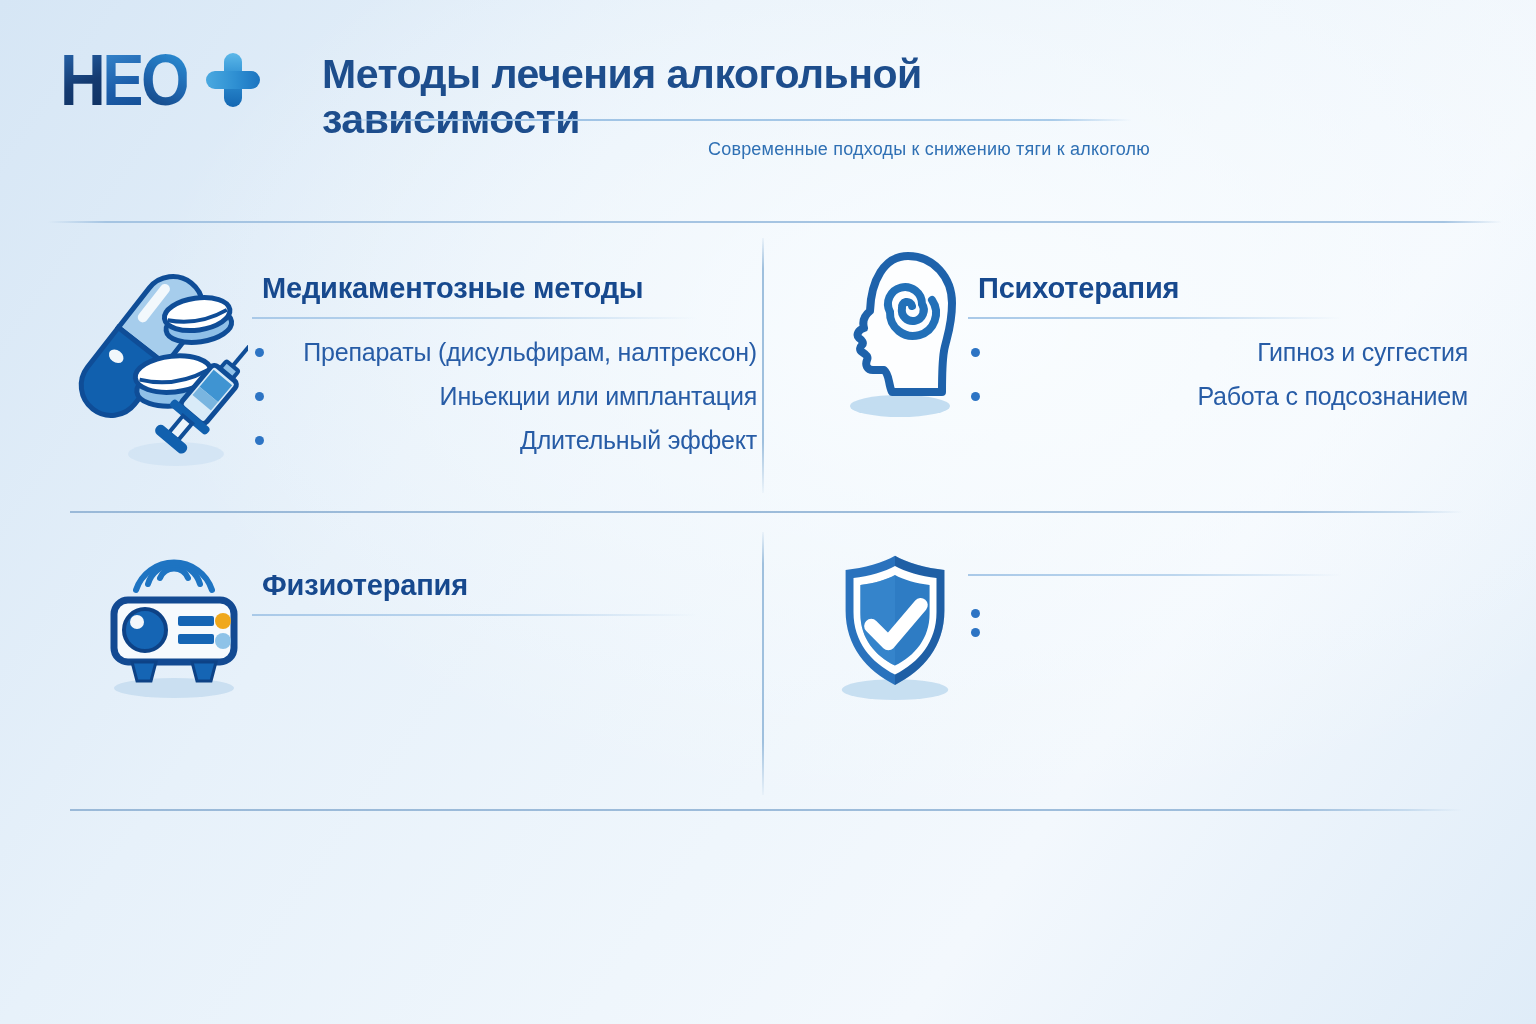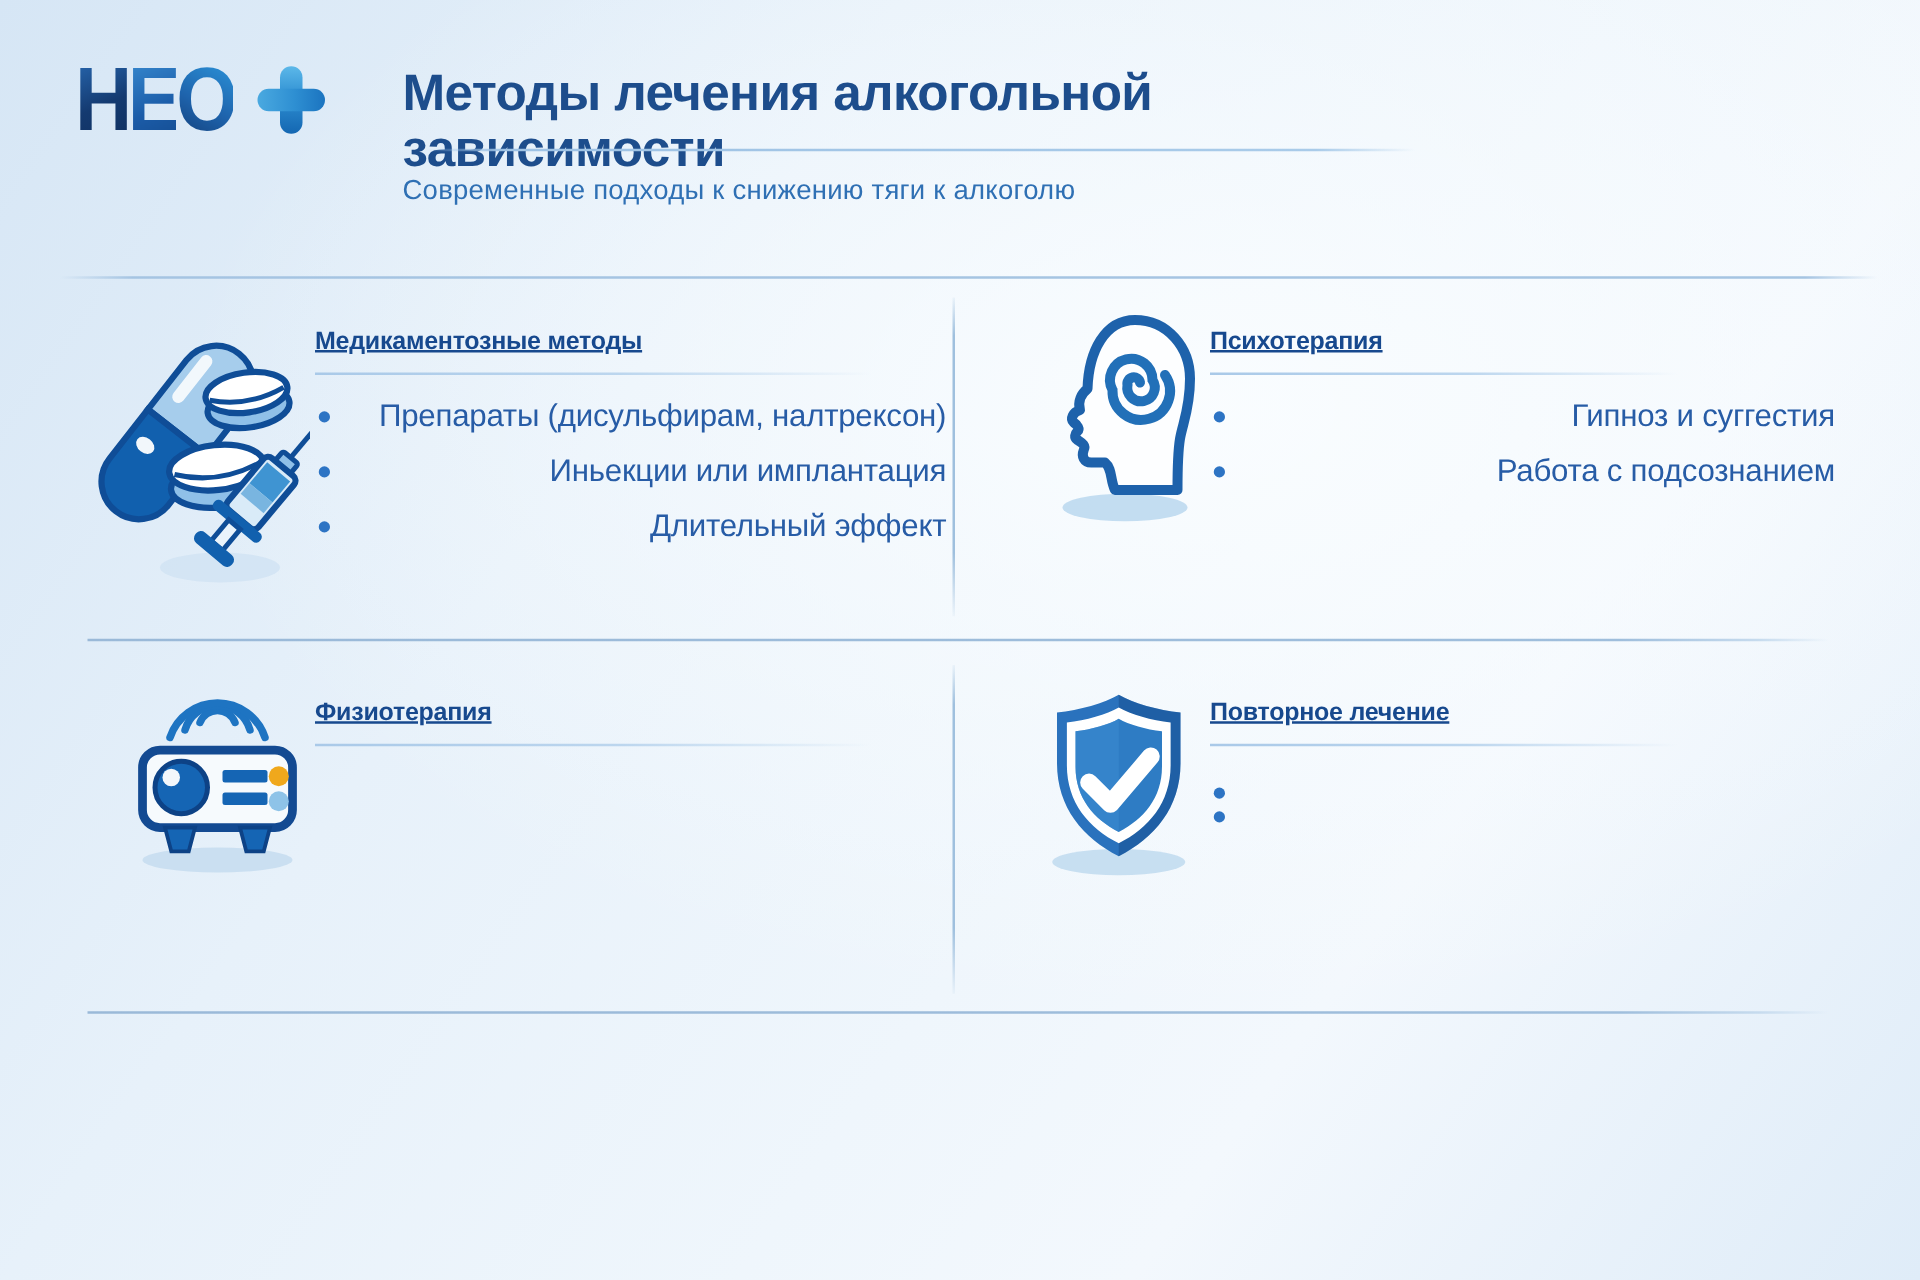--- a/index.html
+++ b/index.html
@@ -22,34 +22,34 @@
   .logo-plus i{position:absolute; display:block;}
   .logo-plus .pv{left:18px; top:0; width:18px; height:54px; border-radius:10px;
     background:linear-gradient(180deg,#5cb8e9 0%, #2e8fd2 45%, #1467b2 100%);}
   .logo-plus .ph{top:18px; left:0; width:54px; height:18px; border-radius:10px;
     background:linear-gradient(90deg,#4aa9e0 0%, #2e8fd2 55%, #1b74c0 100%);}
   
   .title{position:absolute; left:322px; top:52px; width:860px;
     font-size:41px; font-weight:700; color:#1d4d8c; letter-spacing:-.5px; line-height:1.1;}
   .title-underline{position:absolute; left:340px; top:119px; width:792px; height:2px;
     background:linear-gradient(90deg, rgba(158,194,228,0) 0%, #9ec2e4 8%, #a9cbe9 90%, rgba(158,194,228,0) 100%);}
-  .subtitle{position:absolute; left:322px; top:139px; width:828px; text-align:left;
-    font-size:22px; color:#2f70b4; letter-spacing:.2px;}
+  .subtitle{position:absolute; left:322px; top:139px; width:828px; text-align:right;
+    font-size:18px; color:#2f70b4; letter-spacing:.2px;}
   .header-rule{position:absolute; left:48px; top:221px; width:1454px; height:2px;
     background:linear-gradient(90deg, rgba(160,193,224,0) 0%, #a5c4e2 4%, #a5c4e2 96%, rgba(160,193,224,0) 100%);}
   
   .vrule{position:absolute; width:2px; background:linear-gradient(180deg, rgba(150,188,222,.1), #9fc0de 12%, #9fc0de 80%, rgba(150,188,222,.08));}
   .v1{left:762px; top:238px; height:255px;}
   .v2{left:762px; top:532px; height:263px;}
   .hrule{position:absolute; height:2px; background:linear-gradient(90deg, #9ab9d8 0%, #9fbeDC 88%, #c6dbee 96%, rgba(198,219,238,0) 100%);}
   .h-mid{left:70px; top:511px; width:1393px;}
   .h-bot{left:70px; top:809px; width:1393px;}
   
   .panel{position:absolute;}
-  .panel h2{margin:0; font-size:20px; font-weight:700; color:#17498e; letter-spacing:-.2px; line-height:1.05;text-decoration:underline;}
+  .panel h2{margin:10px; font-size:29px; font-weight:700; color:#17498e; letter-spacing:-.2px; line-height:1.05;}
   .panel .rule{height:2px; margin-top:14px;
     background:linear-gradient(90deg,#a9c9e8 0%, #bcd6ee 55%, rgba(188,214,238,0) 100%);}
   .rule-left{width:445px;}
   .rule-right{width:374px;}
   .panel ul{list-style:none; margin:0; padding:18px 0 0 0;}
   .panel li{position:relative; padding-left:28px; margin-bottom:14px;
     font-size:25px; color:#275ca6; line-height:30px; letter-spacing:-.2px;text-align:right;}
   .row2 ul{padding-top:22px;}
   .row2 li{margin-bottom:19px;}
   .dot{position:absolute; left:3px; top:11px; width:9px; height:9px; border-radius:50%; background:#2d74c4;}
@@ -183,21 +183,20 @@
       <li><span class="dot"></span><span>Работа с подсознанием</span></li>
     </ul>
   </section>
 
   <section class="panel p-phy row2">
     <h2>Физиотерапия</h2>
     <div class="rule rule-left"></div>
   </section>
 
   <section class="panel p-rep row2">
-    <h2>Повторное лечение</h2>
     <div class="rule rule-right"></div>
     <ul>
       <li><span class="dot"></span></li>
       <li><span class="dot"></span></li>
     </ul>
   </section>
 
 </div>
 
 </body></html>

